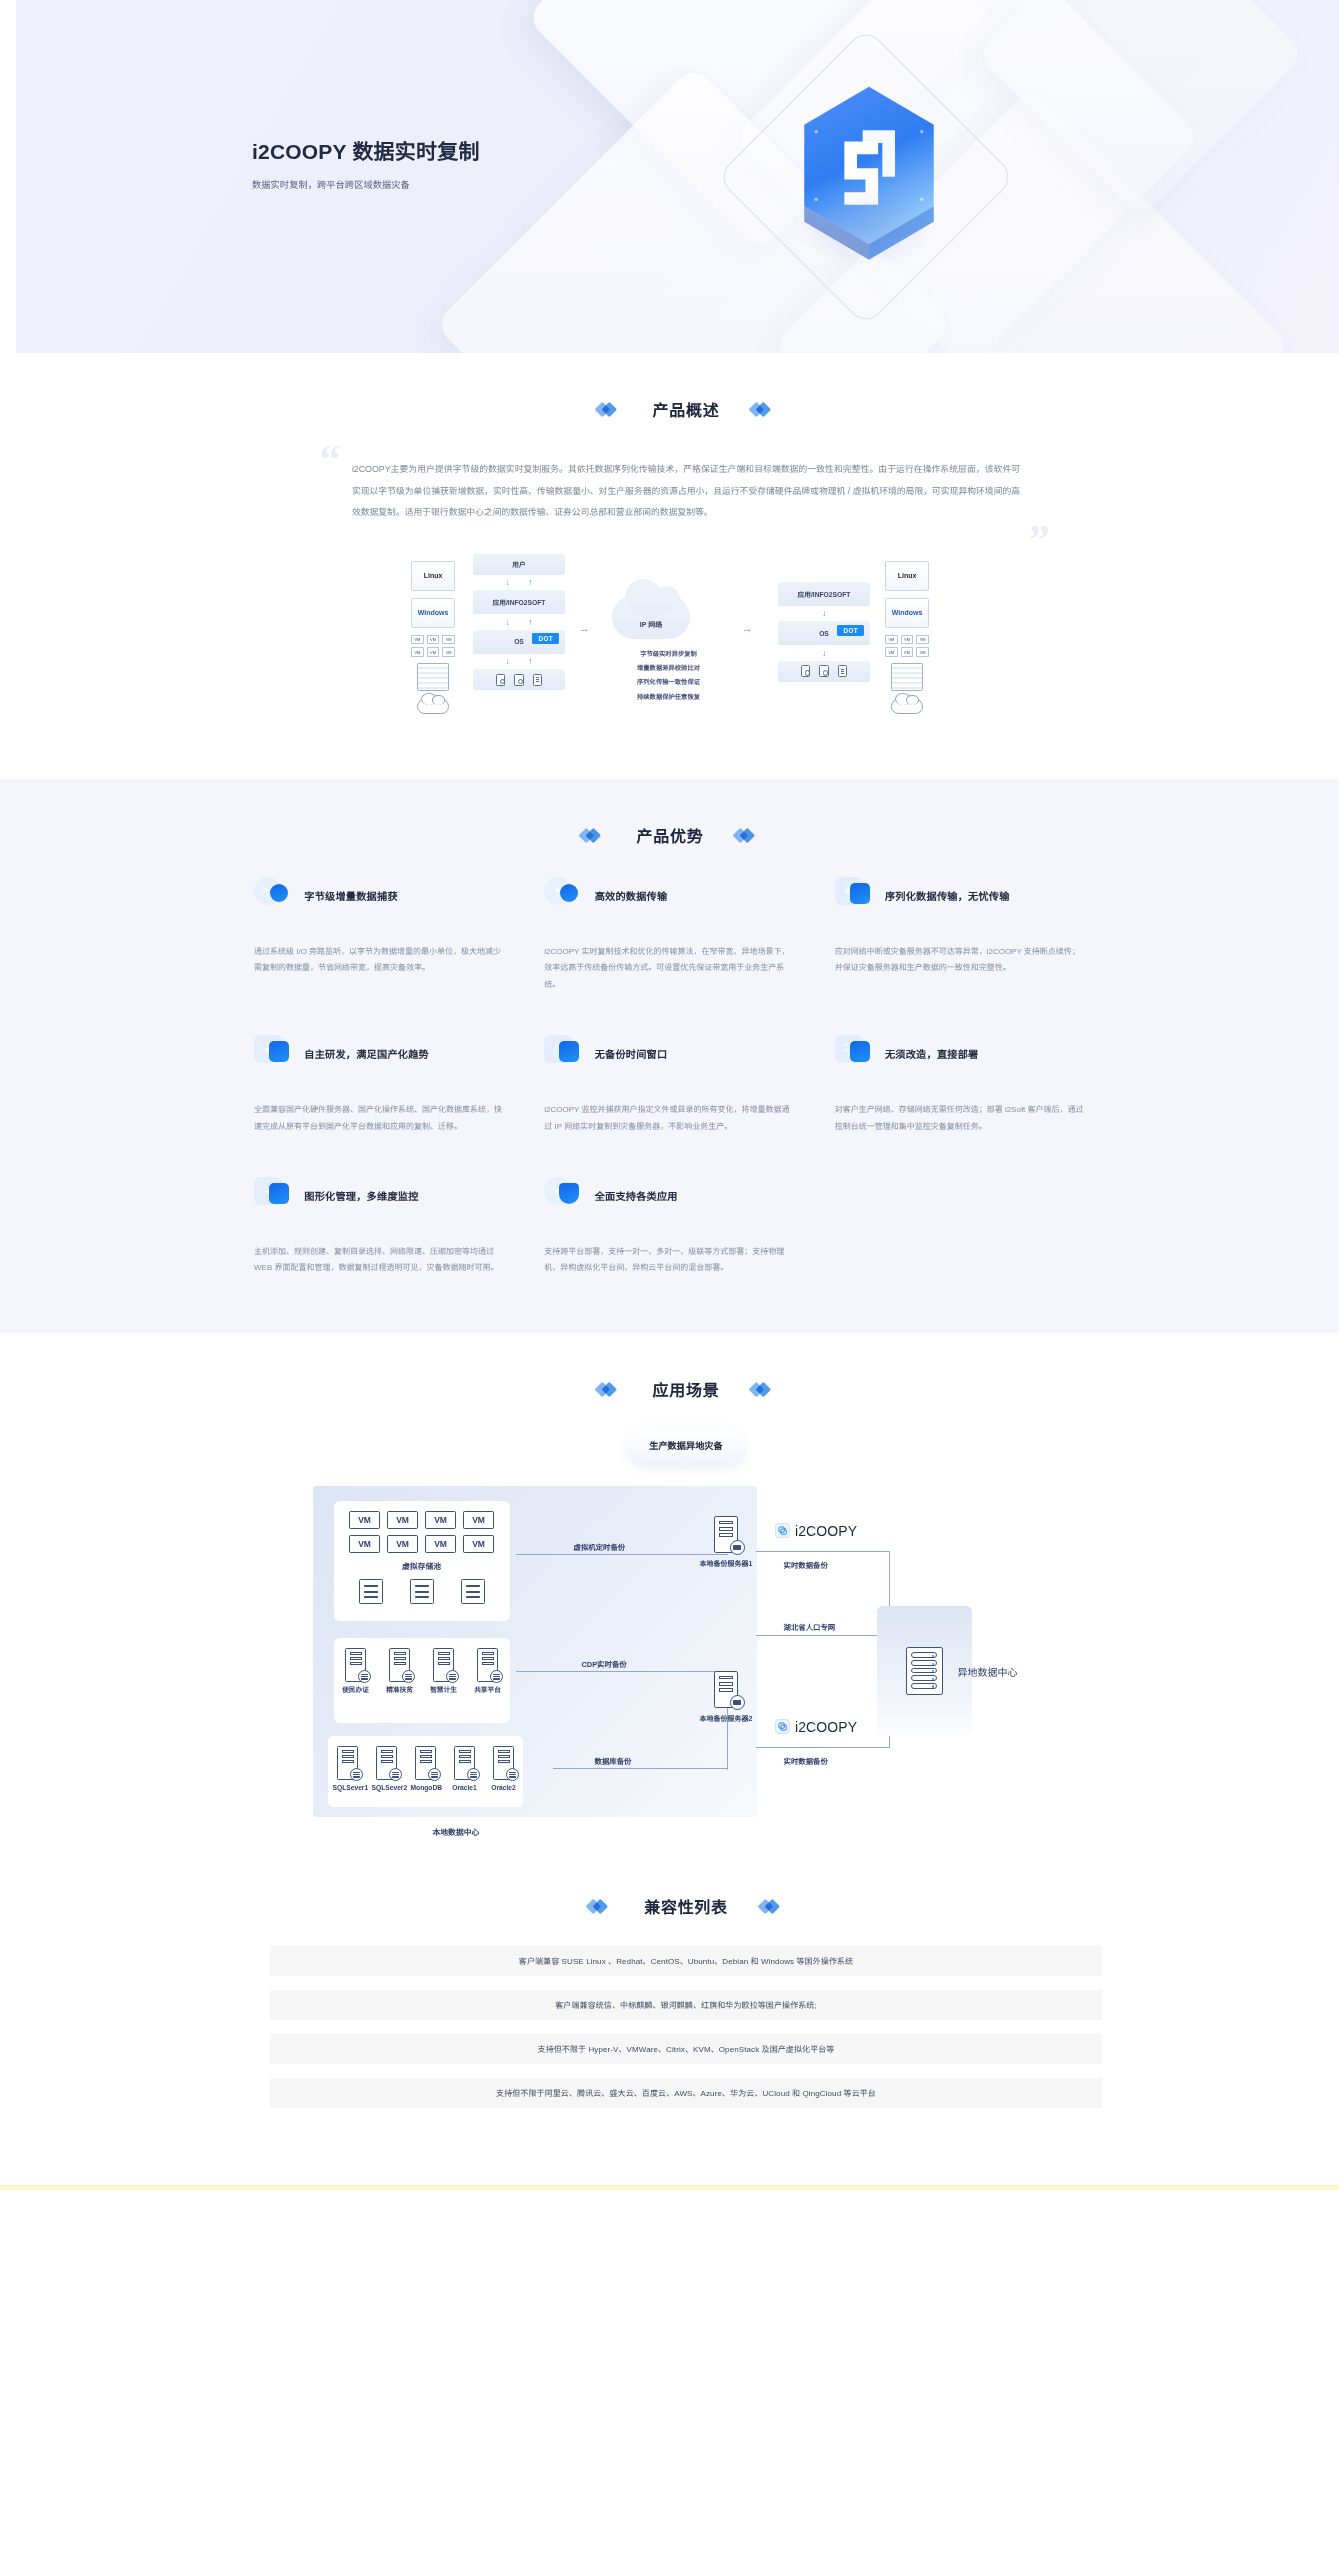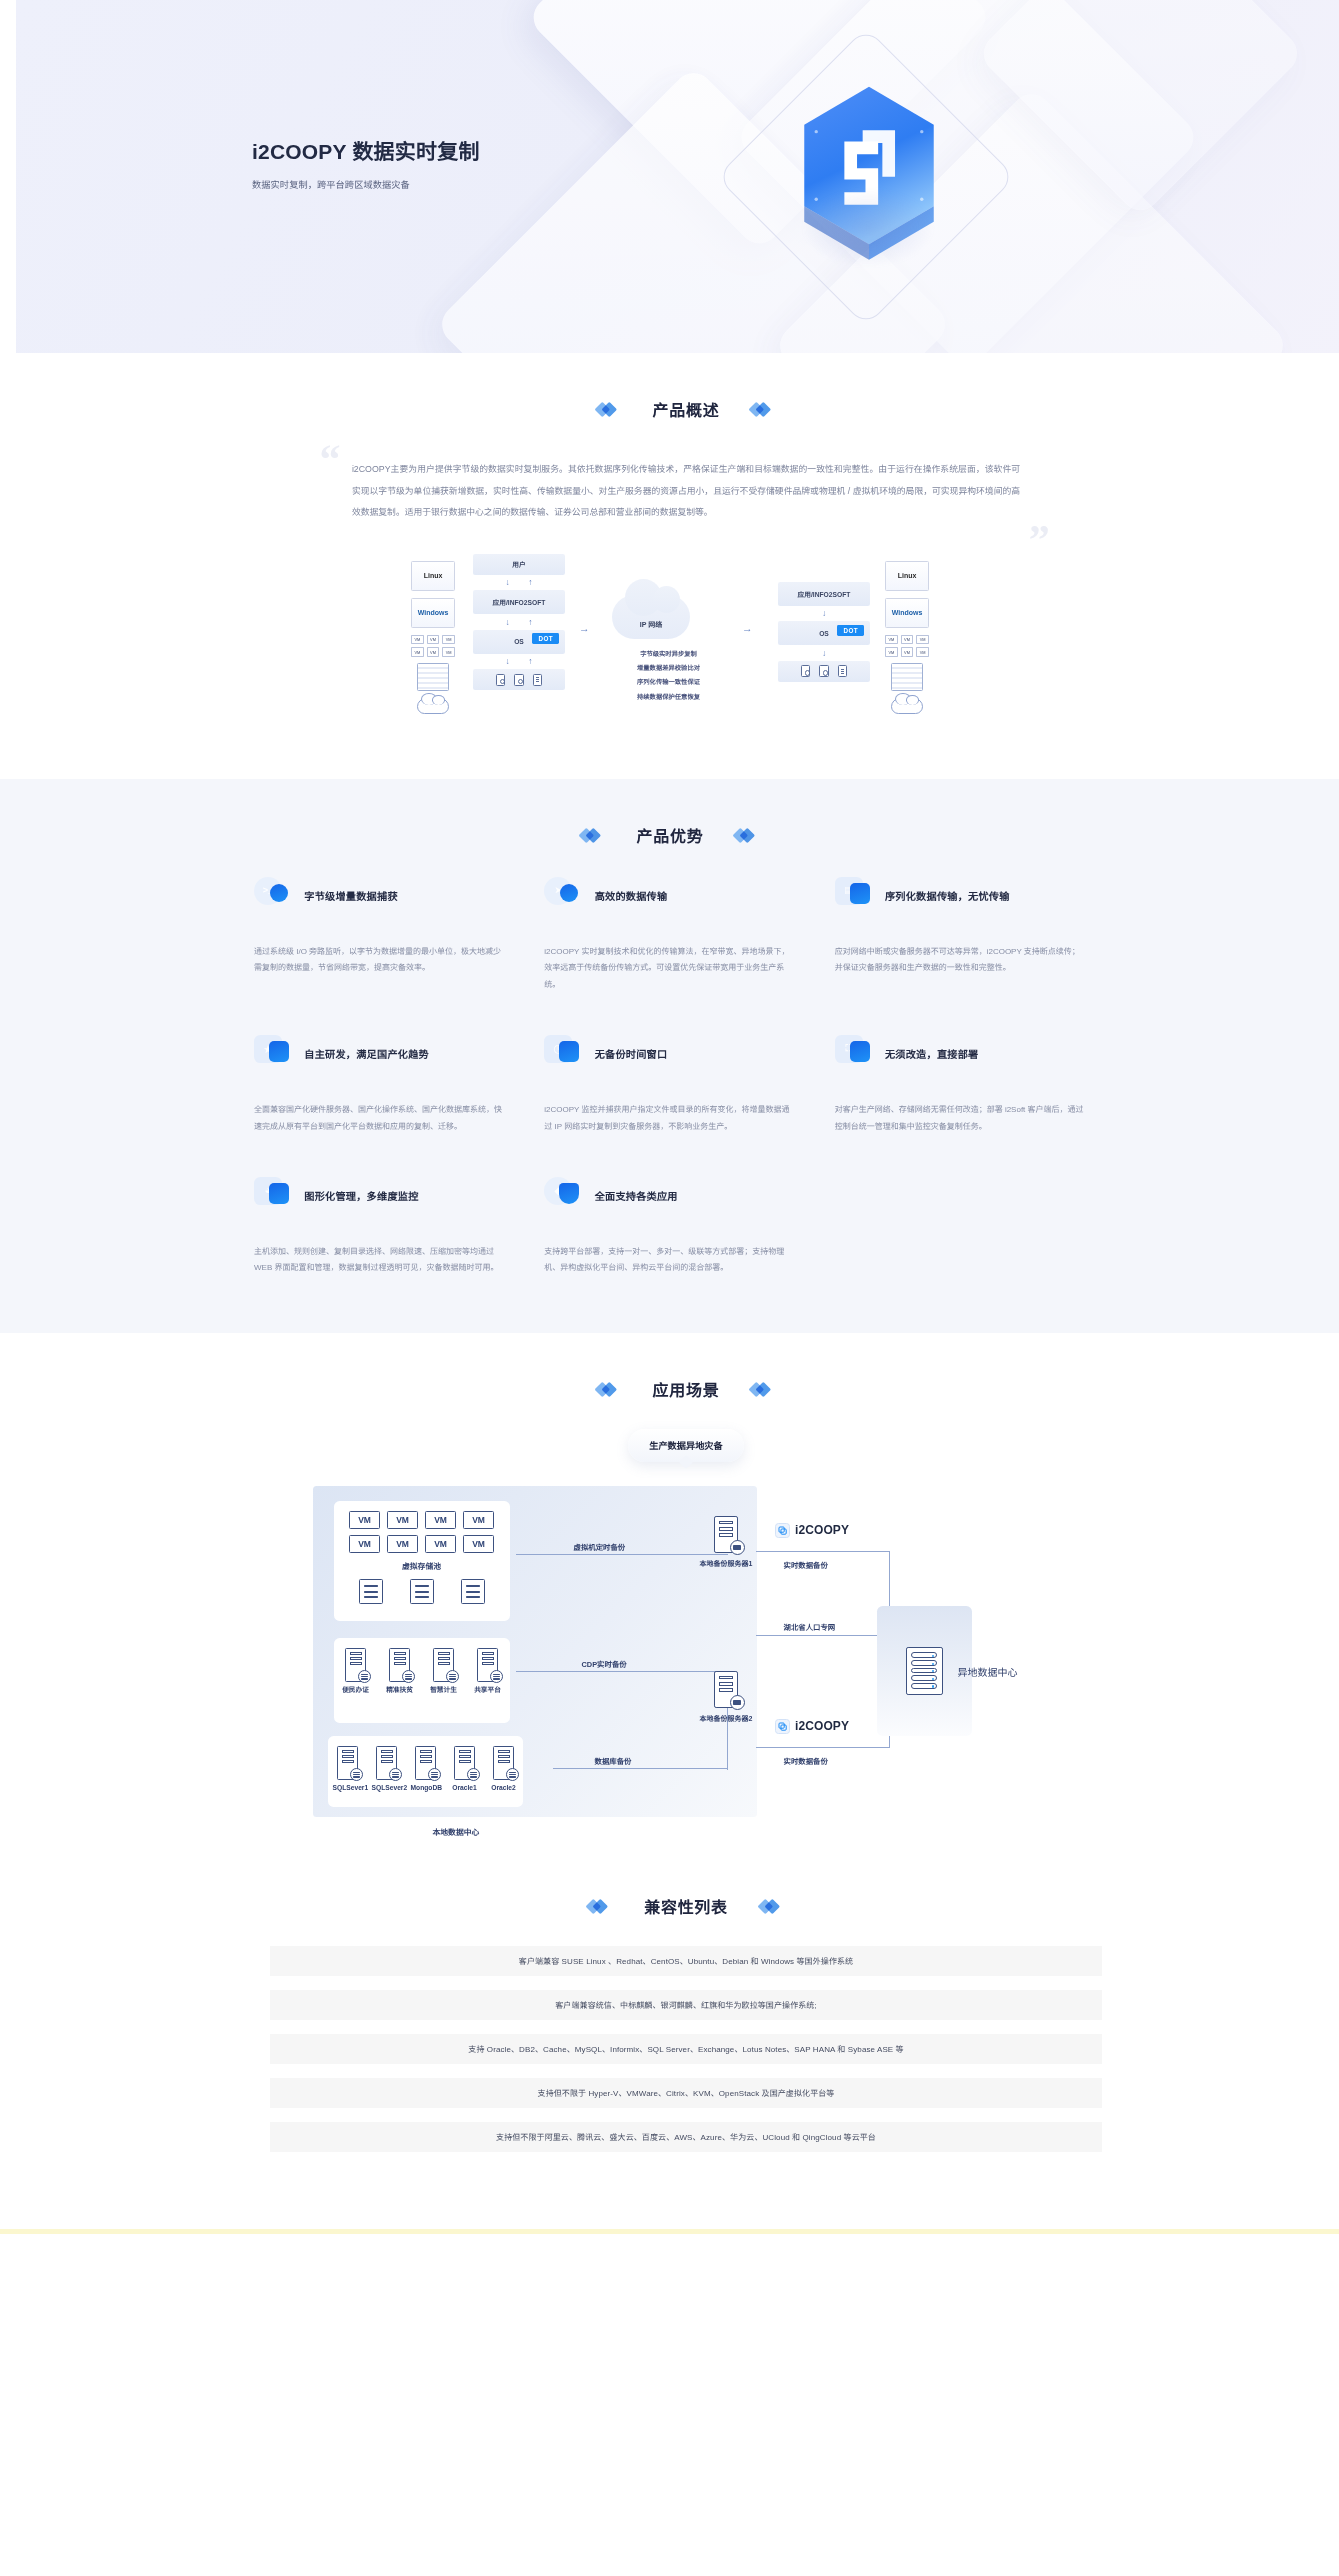--- a/index.html
+++ b/index.html
@@ -236,21 +236,21 @@
   }
   .srv-mon b{display:block;width:7.8px;height:5.6px;background:#3d5180;border-radius:0.7px;}
   .srv-cap { font-size:7px; font-weight:700; color:#31406c; margin-top:5.6px; white-space:nowrap;}
 
   .i2-badge { position:absolute; display:flex; align-items:center; gap:5px;}
   .i2-ic {
     width:15.5px;height:15.5px;border-radius:3.5px;background:#eef4fd;border:0.7px solid #d3e2f7;
     display:flex;align-items:center;justify-content:center;
   }
   .i2-ic svg{display:block;}
-  .i2-txt { font-size:12px; font-weight:700; color:#1f2840; letter-spacing:0.1px;}
+  .i2-txt { font-size:14px; font-weight:400; color:#1f2840; letter-spacing:0.1px;}
 
   .remote-panel {
     position:absolute; left:564px; top:120px; width:95px; height:130px; border-radius:5.6px;
     background:linear-gradient(180deg,#dde5f3 0%,#eef2f9 60%,#fbfcfe 100%);
     display:flex; align-items:center; justify-content:center;
   }
   .remote-rack {
     width:37px;height:48px;border:1.6px solid #3d5180;border-radius:2.1px;background:#fff;
     display:flex;flex-direction:column;justify-content:space-evenly;align-items:center;padding:2.8px 0;
   }
@@ -841,21 +841,20 @@
           </span>
         <span class="sec-title">兼容性列表</span>
         <span class="dia-deco">
             <i class="a"></i>
             <i class="b"></i>
           </span>
       </div>
       <div class="compat-list">
         <div class="compat-row">客户端兼容 SUSE Linux 、Redhat、CentOS、Ubuntu、Debian 和 Windows 等国外操作系统</div>
         <div class="compat-row">客户端兼容统信、中标麒麟、银河麒麟、红旗和华为欧拉等国产操作系统;</div>
-        <div class="compat-row">支持 Oracle、DB2、Cache、MySQL、Informix、SQL Server、Exchange、Lotus Notes、SAP HANA 和 Sybase ASE 等</div>
         <div class="compat-row">支持但不限于 Hyper-V、VMWare、Citrix、KVM、OpenStack 及国产虚拟化平台等</div>
         <div class="compat-row">支持但不限于阿里云、腾讯云、盛大云、百度云、AWS、Azure、华为云、UCloud 和 QingCloud 等云平台</div>
       </div>
     </div>
   </section>
 
   <div class="footer-strip"></div>
 </div>
 
 

